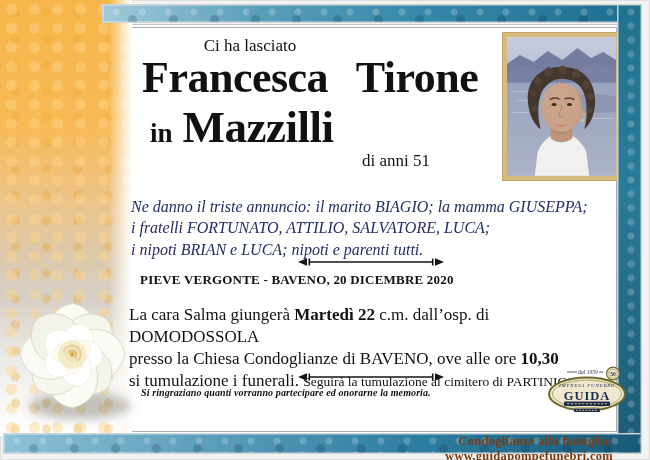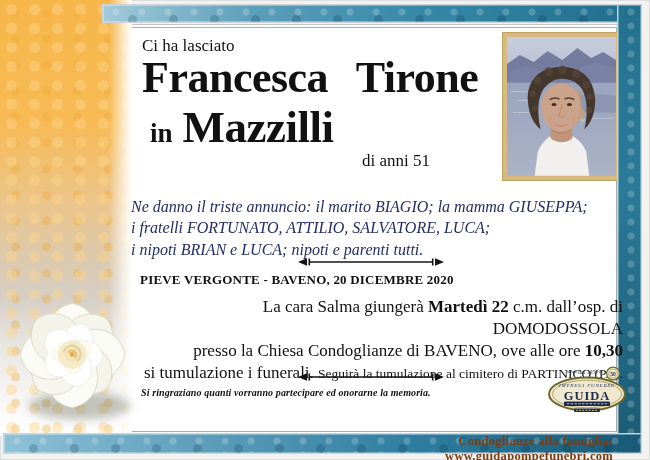--- a/index.html
+++ b/index.html
@@ -31,30 +31,30 @@
     background:linear-gradient(90deg,rgba(255,255,255,0) 82%,rgba(255,255,255,.95) 99%);}
   
   .rose{position:absolute;left:4px;top:293px;width:142px;height:142px;z-index:2;}
   
   .photo{position:absolute;left:503px;top:33px;width:117px;height:147px;z-index:2;
          border:4px solid #d8ba7c;box-sizing:border-box;background:#b9c0d4;
          box-shadow:0 0 0 1px #bfa265, inset 0 0 0 1px #ecdcae;}
   .photo svg{display:block;}
   
   .txt{position:absolute;color:#111;z-index:4;}
-  .pretitle{left:142px;top:36px;width:216px;font-size:17px;}
+  .pretitle{left:142px;top:36px;width:216px;text-align:center;font-size:17px;}
   .name1{left:142px;top:56px;font-size:44px;font-weight:bold;letter-spacing:-.5px;word-spacing:18px;line-height:1;}
   .name2{left:150px;top:105px;display:flex;align-items:baseline;gap:10px;line-height:1;}
   .name2 .prefix{font-size:27px;font-weight:bold;}
   .name2 .married{font-size:45px;font-weight:bold;letter-spacing:-.5px;}
   .age{left:362px;top:151px;font-size:17px;}
   .announce{left:131px;top:196px;width:492px;text-align:left;font-size:16px;font-style:italic;
             color:#232d66;line-height:1.33;}
   .dateline{left:140px;top:272px;font-size:13px;font-weight:bold;letter-spacing:.2px;}
-  .funeral{left:129px;top:296px;width:494px;text-align:right;font-size:17px;line-height:1.3;}
+  .funeral{left:129px;top:304px;width:494px;text-align:left;font-size:17px;line-height:1.3;}
   .funeral .sm{font-size:13.5px;}
   .closing{left:141px;top:387px;font-size:10px;font-weight:bold;font-style:italic;letter-spacing:.1px;}
   .footer-block{right:37px;top:402px;text-align:right;font-size:12.5px;font-weight:bold;
                 color:#7c3c12;line-height:1.18;letter-spacing:.3px;margin-top:32px;}
   .divider{position:absolute;z-index:4;width:150px;height:12px;}
   .div1{left:296px;top:256px;} .div2{left:296px;top:371px;}
   .logo{position:absolute;left:547px;top:365px;width:84px;height:48px;z-index:4;}
   b{font-weight:bold;}
 </style>
 </head>

